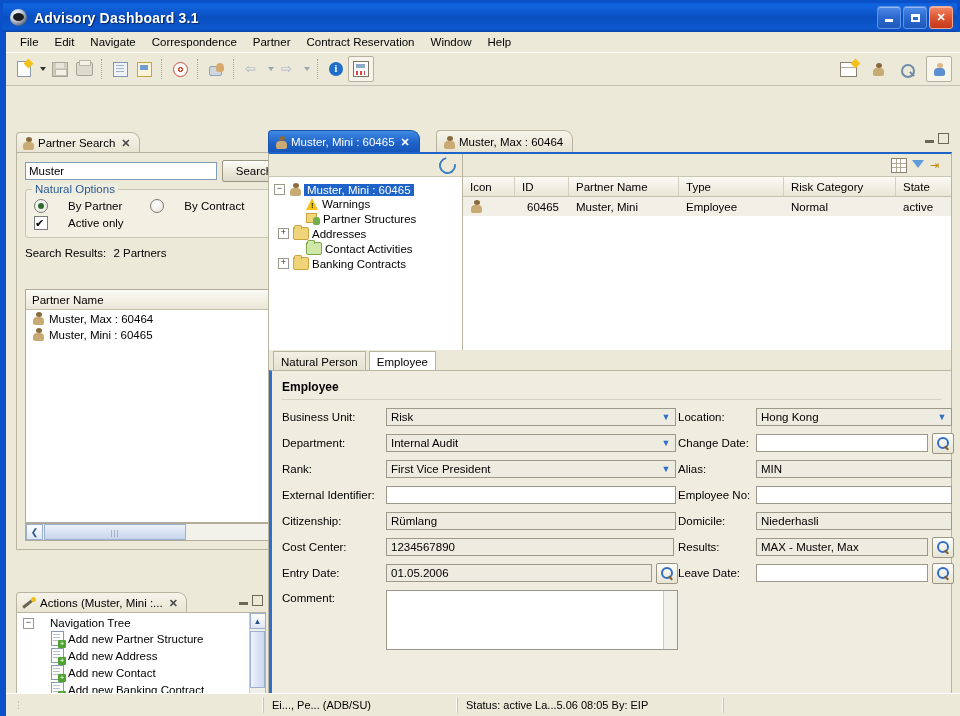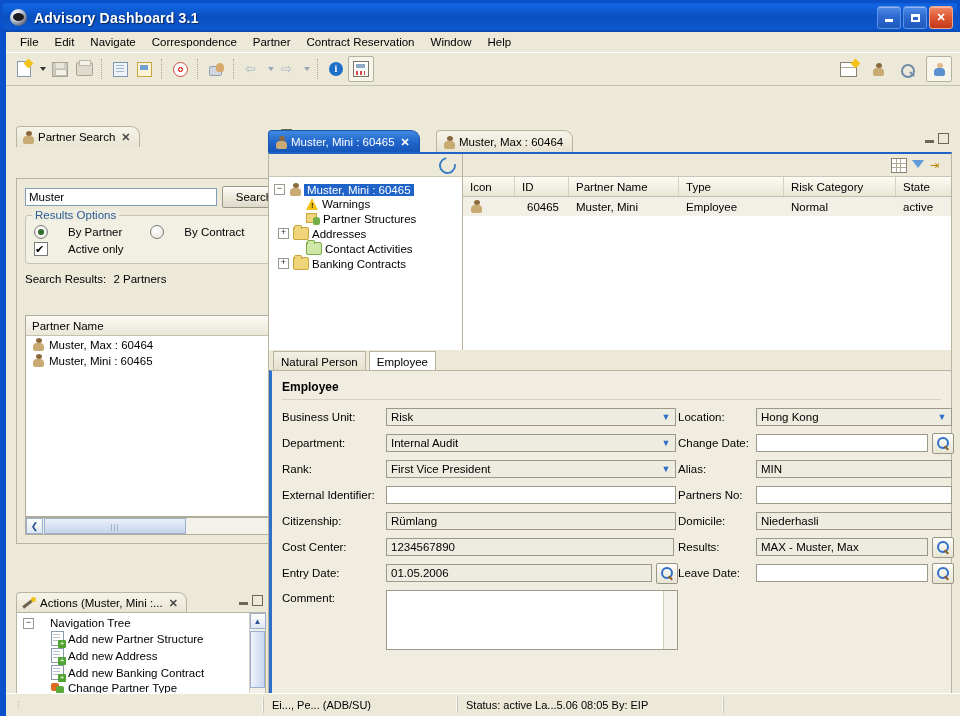--- a/index.html
+++ b/index.html
@@ -81,22 +81,22 @@
   .vctl{position:absolute;right:3px;top:3px;display:flex;gap:4px;align-items:center;}
   .minic{width:9px;height:7px;border:1px solid #6b6757;border-top:none;border-left:none;border-right:none;position:relative;}
   .minic:before{content:"";position:absolute;left:0;bottom:0;width:9px;height:2px;background:#6b6757;}
   .maxic{width:9px;height:9px;border:1px solid #6b6757;}
   .maxic:before{content:"";position:absolute;}
   .vbody{
     border:1px solid #b8b49f;background:#ece9d8;position:absolute;left:0;right:0;
   }
 
   
-  #searchView{left:10px;top:42px;width:279px;height:418px;}
-  .sv-body{top:20px;bottom:0;background:#ece9d8;margin-top:32px;}
+  #searchView{left:10px;top:48px;width:279px;height:418px;}
+  .sv-body{top:20px;bottom:0;background:#ece9d8;}
   .srow{display:flex;align-items:center;padding:7px 8px 0 8px;gap:5px;}
   .sinput{
     flex:1;height:18px;border:1px solid #7f9db9;background:#fff;
     font-size:11.5px;padding:0 3px;box-sizing:border-box;line-height:17px;
   }
   .sbtn{
     height:20px;min-width:48px;padding:0 7px;border:1px solid #9a9684;border-radius:2px;
     background:linear-gradient(180deg,#fdfdfa 0%,#eceadb 50%,#dedacb 100%);
     font-size:11.5px;display:flex;align-items:center;justify-content:center;
   }
@@ -415,21 +415,21 @@
             <span class="minic"></span>
             <span class="maxic"></span>
           </div>
         </div>
         <div class="vbody sv-body">
           <div class="srow">
             <input class="sinput" value="Muster" style="">
             <div class="sbtn">Search</div>
           </div>
           <div class="grp">
-            <span class="grp-t">Results Options</span>
+            <span class="grp-t">Natural Options</span>
             <div class="radrow">
               <span class="rad on"></span>
               <span class="lbl">By Partner</span>
               <span class="rad" style="margin-left:8px"></span>
               <span class="lbl">By Contract</span>
             </div>
             <div class="radrow">
               <span class="chk on">✔</span>
               <span class="lbl">Active only</span>
             </div>
@@ -482,20 +482,24 @@
               <span class="exp">−</span>
               <span style="margin-left:12px">Navigation Tree</span>
             </div>
             <div class="treerow" style="padding-left:34px">
               <span class="ico ico-docplus"></span>
               <span>Add new Partner Structure</span>
             </div>
             <div class="treerow" style="padding-left:34px">
               <span class="ico ico-docplus"></span>
               <span>Add new Address</span>
+            </div>
+            <div class="treerow" style="padding-left:34px">
+              <span class="ico ico-docplus"></span>
+              <span>Add new Contact</span>
             </div>
             <div class="treerow" style="padding-left:34px">
               <span class="ico ico-docplus"></span>
               <span>Add new Banking Contract</span>
             </div>
             <div class="treerow" style="padding-left:34px">
               <span class="ico ico-swap"></span>
               <span>Change Partner Type</span>
             </div>
             <div class="treerow" style="padding-left:34px">
@@ -683,21 +687,21 @@
                     <span class="ftxt" style="width:172px"></span>
                     <span class="browse">
                         <span class="ico ico-search2"></span>
                       </span>
                   </div>
                   <div class="frow">
                     <span class="flabel" style="width:78px">Alias:</span>
                     <span class="ftxt filled" style="width:196px">MIN</span>
                   </div>
                   <div class="frow">
-                    <span class="flabel" style="width:78px">Partners No:</span>
+                    <span class="flabel" style="width:78px">Employee No:</span>
                     <span class="ftxt" style="width:196px"></span>
                   </div>
                   <div class="frow">
                     <span class="flabel" style="width:78px">Domicile:</span>
                     <span class="ftxt filled" style="width:196px">Niederhasli</span>
                   </div>
                   <div class="frow">
                     <span class="flabel" style="width:78px">Results:</span>
                     <span class="ftxt filled" style="width:172px">MAX - Muster, Max</span>
                     <span class="browse">

